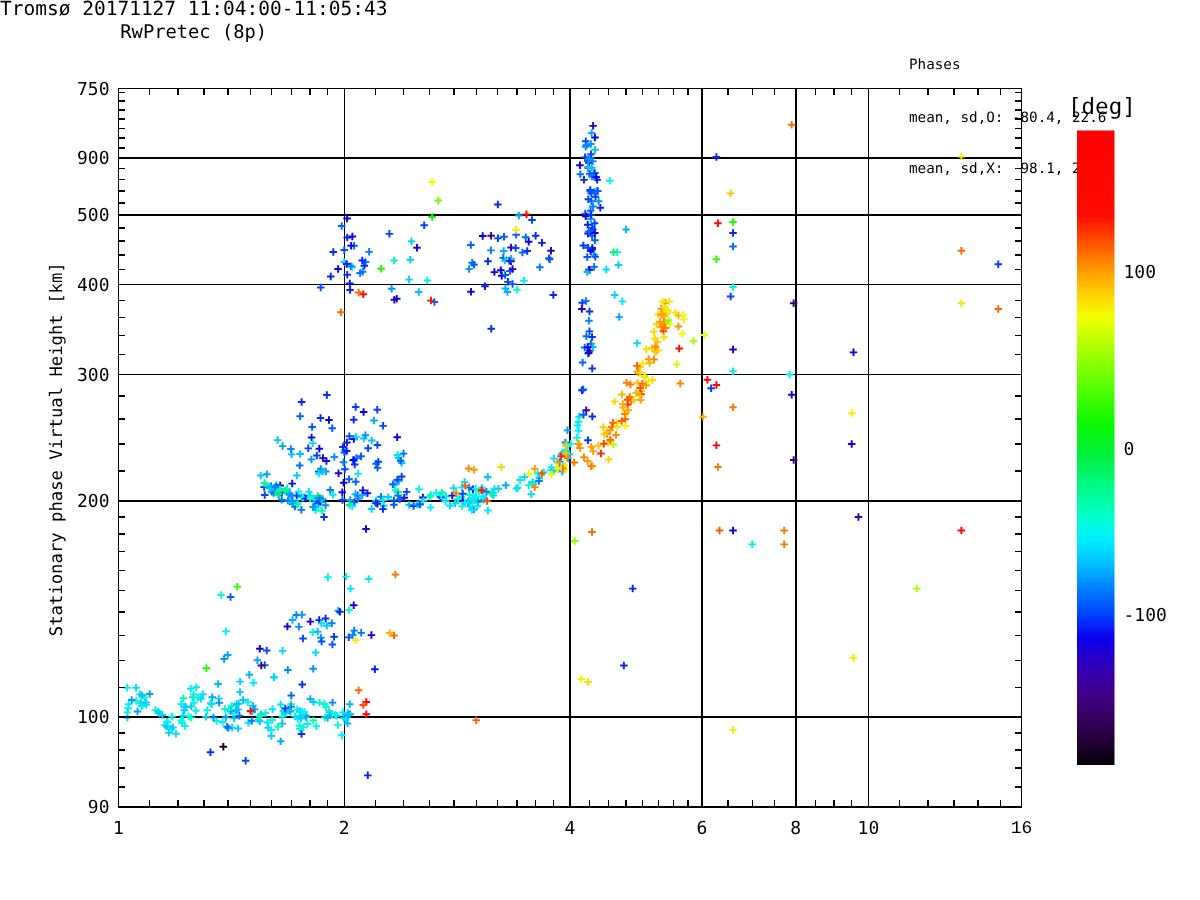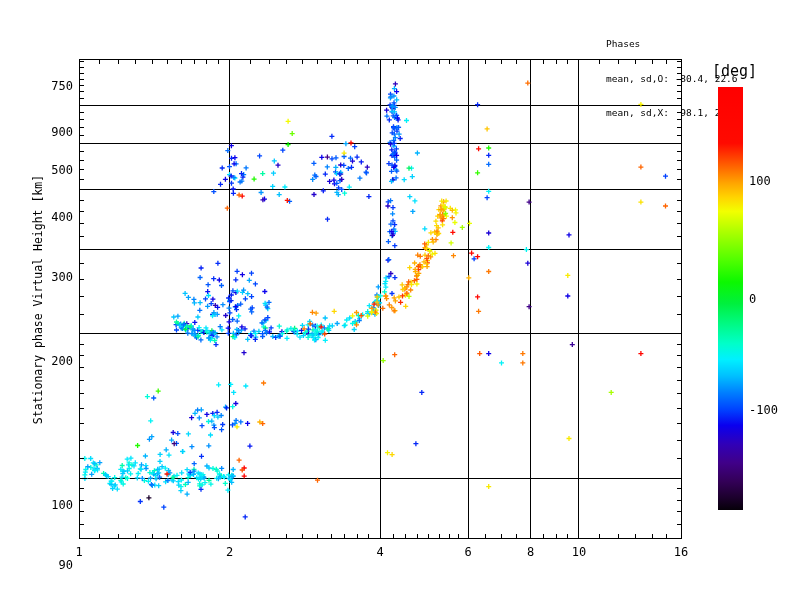--- a/index.html
+++ b/index.html
@@ -10,32 +10,36 @@
                font-size:13px;line-height:13px;}
   .title-line2{font-size:12.5px;margin-top:1px;}
   .phases-block{position:absolute;left:606px;top:15px;font-size:9.5px;
                 line-height:11.5px;white-space:pre;}
   .phases-heading{width:112px;}
   .y-axis-title{position:absolute;left:-162px;top:292px;width:400px;height:15px;
                 text-align:center;font-size:11.5px;transform:rotate(-90deg);}
   .x-axis-title{position:absolute;left:231px;top:552px;width:300px;
                 text-align:center;font-size:11.5px;}
   .tick-label{position:absolute;font-size:12px;line-height:12px;}
-  .ytick{width:42px;text-align:right;margin-top:27px;}
+  .ytick{width:42px;text-align:right;}
   .xtick{width:30px;text-align:center;}
   .cbar{position:absolute;left:718px;top:87px;width:25px;height:423px;}
   .cbar-unit{position:absolute;left:712px;top:62px;font-size:15px;}
   .cbar-tick{position:absolute;left:749px;font-size:12px;line-height:12px;}
   svg{position:absolute;left:0;top:0;}
 </style>
 </head>
 <body>
 
 <div class="fig">
 
+  <div class="title-block">
+    <div>Tromsø 20171127 11:04:00-11:05:43</div>
+    <div class="title-line2">RwPretec (8p)</div>
+  </div>
 
   <div class="phases-block">
     <div class="phases-heading">Phases</div>
     <div>mean, sd,O: -80.4, 22.6</div>
     <div>mean, sd,X:  98.1, 20.5</div>
   </div>
 
   <svg id="plot-svg" width="800" height="600">
       <g stroke="#000" stroke-width="1" shape-rendering="crispEdges">
         <line x1="229.5" x2="229.5" y1="59" y2="538"></line>
@@ -1113,21 +1117,21 @@
 
   <div class="cbar-unit">[deg]</div>
   <div class="cbar" id="colorbar" style="background: linear-gradient(rgb(255, 0, 0) 0%, rgb(255, 10, 0) 13.3%, rgb(255, 92, 0) 18.3%, rgb(255, 166, 0) 22.8%, rgb(255, 212, 0) 26.1%, rgb(242, 255, 0) 29.4%, rgb(170, 255, 0) 34.4%, rgb(85, 255, 0) 40.6%, rgb(12, 248, 0) 46.1%, rgb(0, 240, 60) 51.1%, rgb(0, 250, 133) 56.1%, rgb(0, 255, 200) 60.6%, rgb(0, 240, 255) 64.4%, rgb(0, 192, 255) 68.3%, rgb(0, 128, 255) 72.2%, rgb(0, 64, 255) 76.4%, rgb(10, 0, 238) 80%, rgb(48, 0, 184) 84.4%, rgb(64, 0, 136) 88.9%, rgb(51, 0, 87) 93.3%, rgb(27, 0, 43) 97.2%, rgb(6, 0, 9) 100%);"></div>
 
 <div class="tick-label xtick" style="left: 64px; top: 546px;">1</div>
     <div class="tick-label xtick" style="left: 214.5px; top: 546px;">2</div>
     <div class="tick-label xtick" style="left: 365px; top: 546px;">4</div>
     <div class="tick-label xtick" style="left: 453.037px; top: 546px;">6</div>
     <div class="tick-label xtick" style="left: 515.5px; top: 546px;">8</div>
     <div class="tick-label xtick" style="left: 563.95px; top: 546px;">10</div>
-    <div class="tick-label xtick" style="left: 666px; top: 546px;">16</div>
+    <div class="tick-label xtick" style="left: 666px; top: 546px; font-family: Liberation Mono, monospace;">16</div>
     <div class="tick-label ytick" style="left: 31px; top: 53px;">750</div>
     <div class="tick-label ytick" style="left: 31px; top: 99.4199px;">900</div>
     <div class="tick-label ytick" style="left: 31px; top: 137.348px;">500</div>
     <div class="tick-label ytick" style="left: 31px; top: 183.768px;">400</div>
     <div class="tick-label ytick" style="left: 31px; top: 243.613px;">300</div>
     <div class="tick-label ytick" style="left: 31px; top: 327.961px;">200</div>
     <div class="tick-label ytick" style="left: 31px; top: 472.154px;">100</div>
     <div class="tick-label ytick" style="left: 31px; top: 532px;">90</div>
     <div class="cbar-tick" style="top: 175px;">100</div>
     <div class="cbar-tick" style="top: 292.5px;">0</div>

